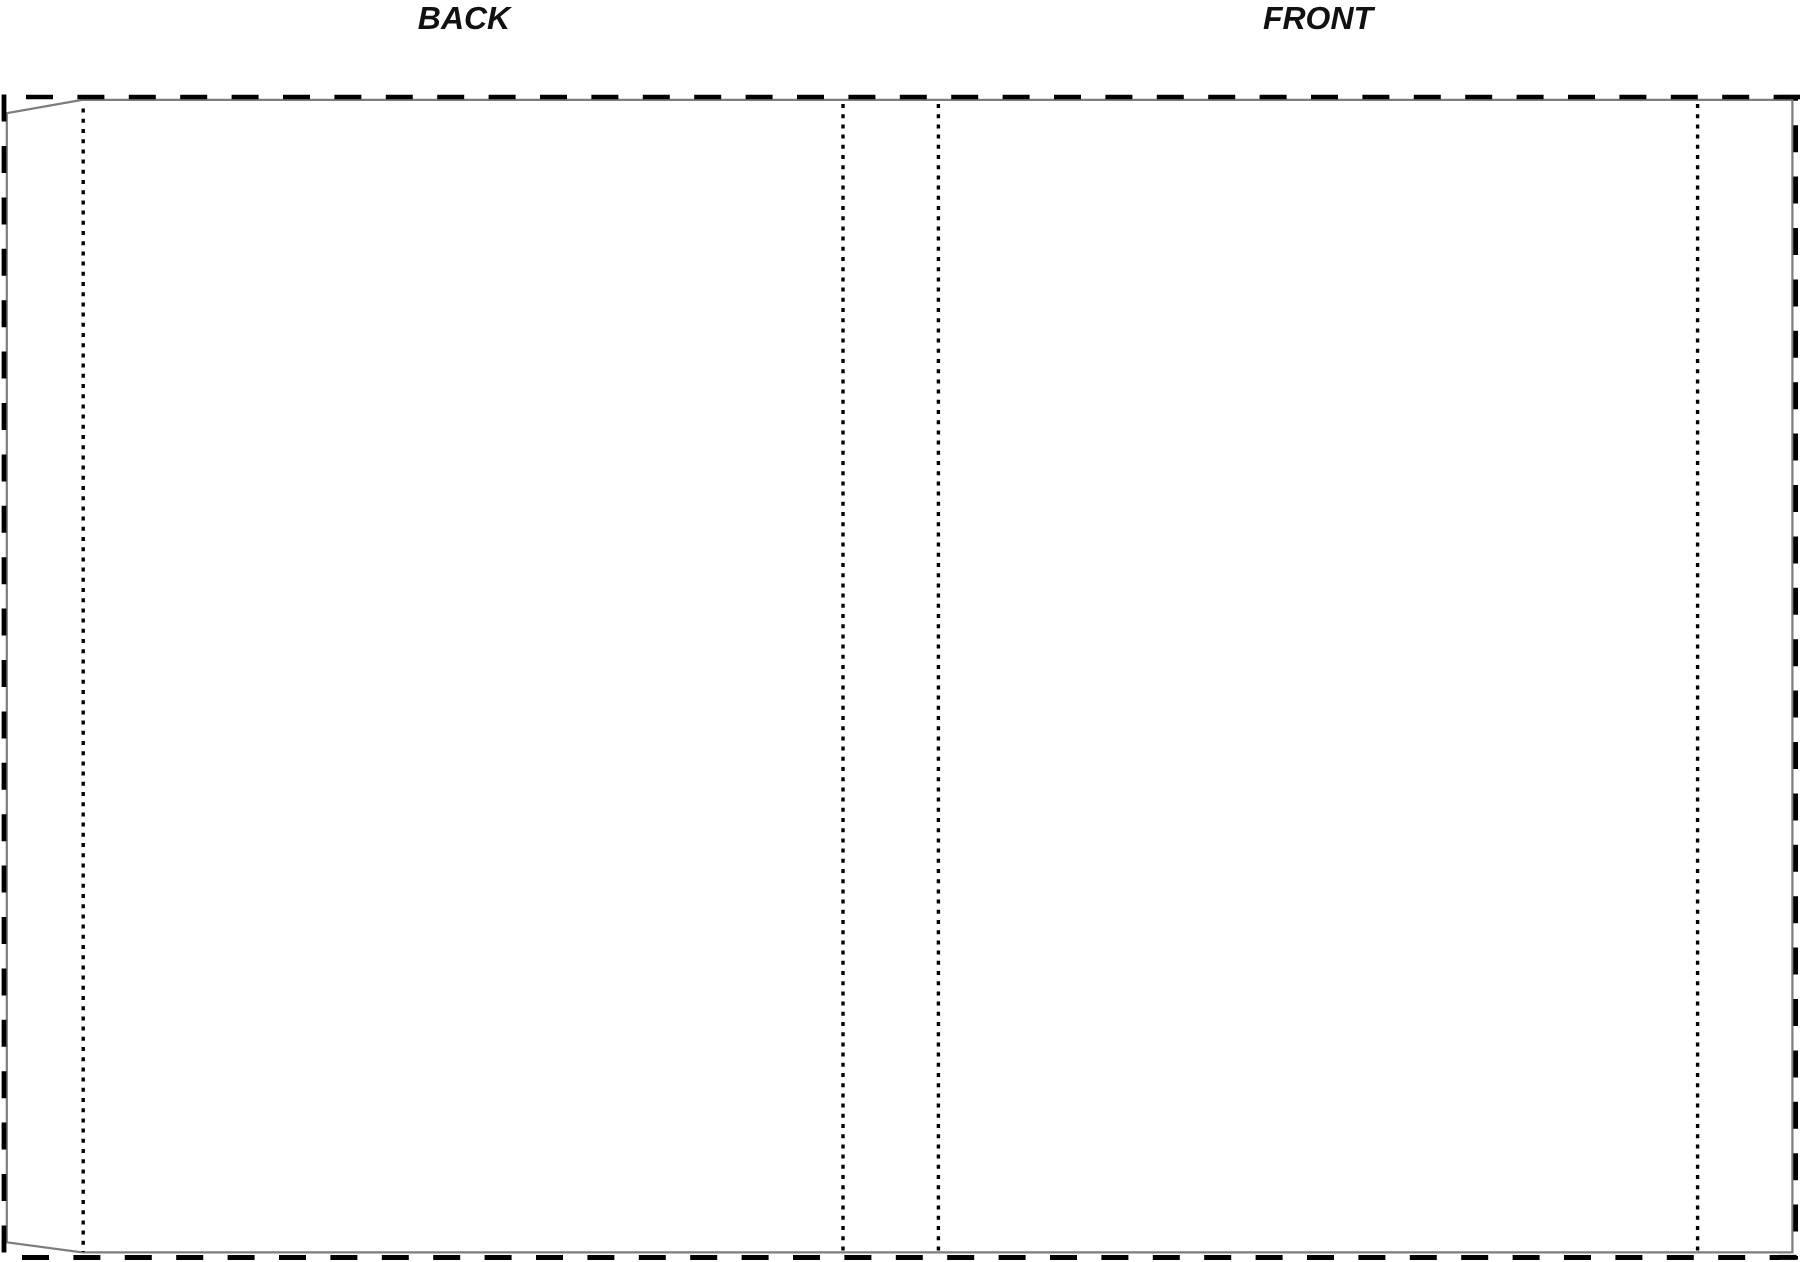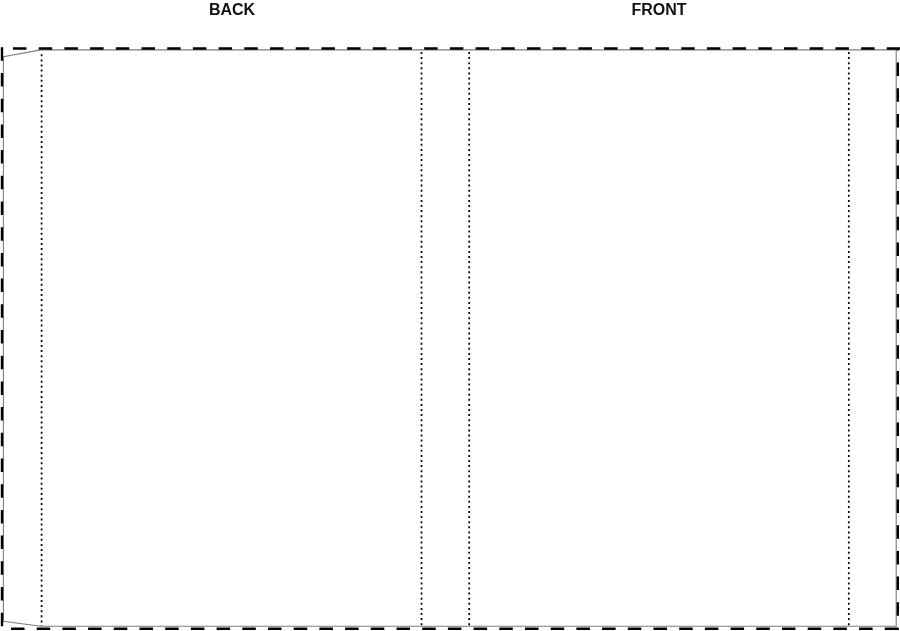--- a/index.html
+++ b/index.html
@@ -1,17 +1,17 @@
 <!DOCTYPE html>
 <html><head>
 <meta charset="utf-8">
 <style>
   html,body{margin:0;padding:0;background:#ffffff;}
   .page{position:relative;width:900px;height:631px;background:#ffffff;overflow:hidden;
-        font-family:"Liberation Sans", sans-serif;}
+        font-family:"Liberation Sans", sans-serif;font-style:italic;}
   svg{position:absolute;left:0;top:0;}
 </style>
 </head>
 <body>
 <div class="page">
 <svg width="900" height="631" viewBox="0 0 900 631">
 
   <text x="232" y="14.5" font-size="16" font-weight="bold" fill="#111111" text-anchor="middle" font-family="Liberation Sans, sans-serif">BACK</text>
 
   <text x="659" y="14.5" font-size="16" font-weight="bold" fill="#111111" text-anchor="middle" font-family="Liberation Sans, sans-serif">FRONT</text>

